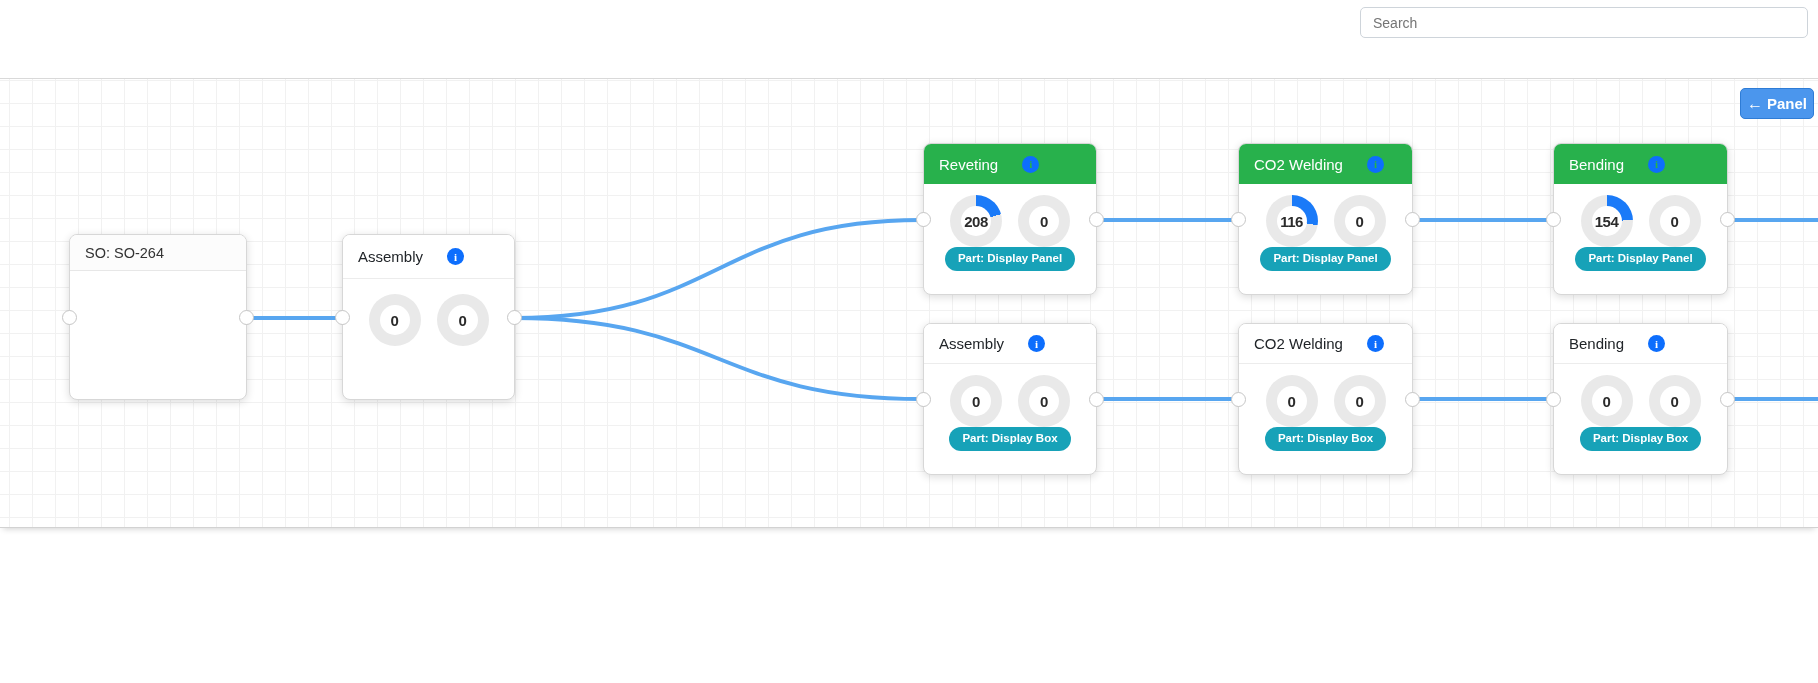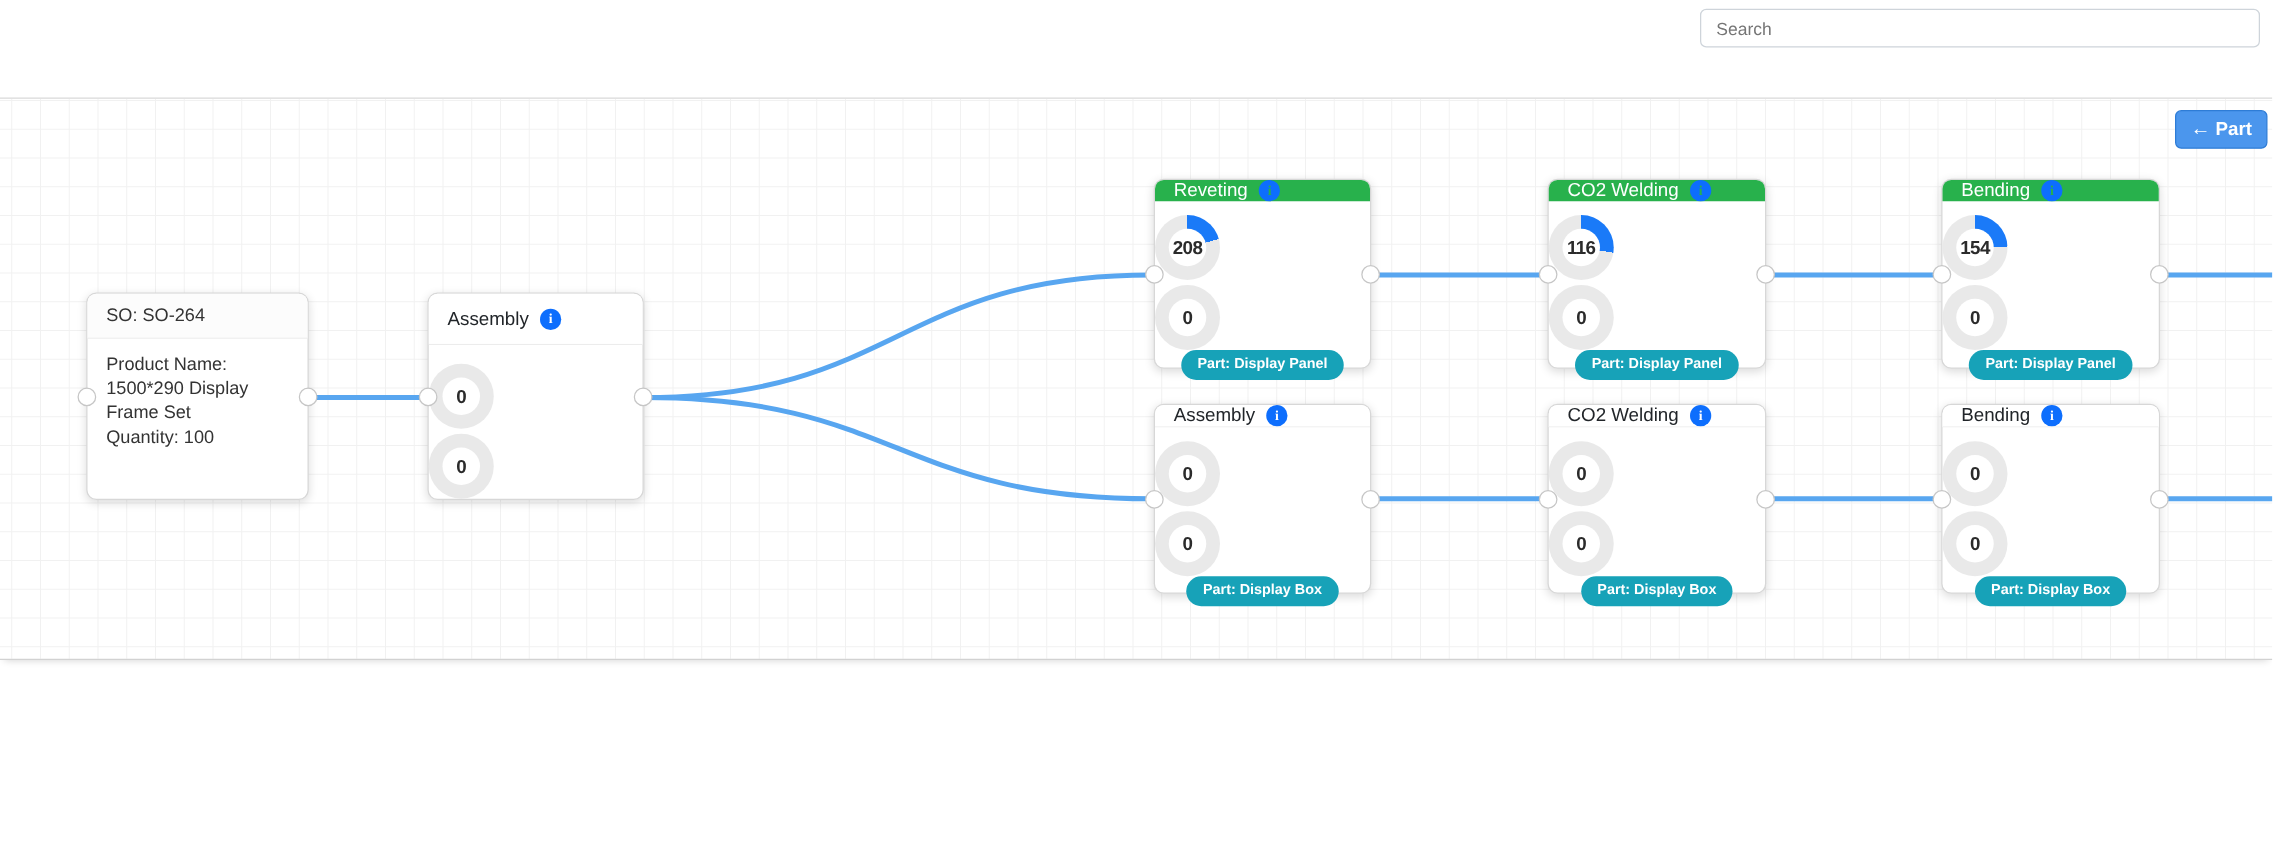--- a/index.html
+++ b/index.html
@@ -37,33 +37,33 @@
   
   svg.edges { position:absolute; left:0; top:0; width:1818px; height:683px; pointer-events:none; }
   .edge { stroke:var(--edge,#58a6f0); stroke-width:4; fill:none; stroke-linecap:round; }
 
   
   .node {
     position:absolute; background:#fff; border:1px solid #d7d7d7; border-radius:8px;
     box-shadow:0 2px 8px rgba(0,0,0,0.14); display:flex; flex-direction:column;
   }
   .node-header {
-    height:44px; display:flex; align-items:center; gap:9px; padding:0 15px;
+    height:44px; display:flex; align-items:center; gap:24px; padding:0 15px;
     border-radius:7px 7px 0 0; font-size:15px; color:#212529; background:#fff;
     border-bottom:1px solid #ececec;
   }
   .node-header.green { background:var(--node-header-green,#28b14c); color:#fff; border-bottom:none; }
   .info-icon {
     width:17px; height:17px; border-radius:50%; background:var(--info-icon-blue,#0d6efd);
     color:#fff; font-size:11px; font-weight:bold; font-family:"Liberation Serif", serif;
     display:flex; align-items:center; justify-content:center; flex:0 0 auto; cursor:pointer;
   }
   .node-header.green .info-icon { color:var(--node-header-green,#28b14c); }
 
-  .gauges { display:flex; justify-content:center; gap:4px; margin-top:11px;flex-direction:column; }
+  .gauges { display:flex; justify-content:center; gap:16px; margin-top:11px; }
   .gauge { position:relative; width:52px; height:52px; border-radius:50%; background:#e9e9e9; }
   .gauge-hole {
     position:absolute; left:11px; top:11px; right:11px; bottom:11px; background:#fff;
     border-radius:50%; display:flex; align-items:center; justify-content:center;
     font-size:15px; font-weight:bold; color:#2b2b2b; letter-spacing:-0.5px;
   }
   .part-pill {
     margin:auto auto 23px auto; background:var(--pill-teal,#17a2b8); color:#fff;
     font-size:11.5px; font-weight:bold; border-radius:15px; padding:4px 13px;
     text-align:center; line-height:1.35; max-width:134px; cursor:default;
@@ -112,24 +112,20 @@
     <path class="edge" d="M1099,220 L1236,220"></path>
     <path class="edge" d="M1415,220 L1551,220"></path>
     <path class="edge" d="M1730,220 L1818,220"></path>
     <path class="edge" d="M1099,399 L1236,399"></path>
     <path class="edge" d="M1415,399 L1551,399"></path>
     <path class="edge" d="M1730,399 L1818,399"></path>
   </svg>
 
   <div class="node so-card">
     <div class="so-header">SO: SO-264</div>
-    <div class="so-body">
-      <div class="line">Product Name: 1500*290 Display Frame Set</div>
-      <div class="line">Quantity: 100</div>
-    </div>
     <span class="handle left"></span>
     <span class="handle right"></span>
   </div>
 
   <div class="node n-assembly1">
     <div class="node-header">
       <span>Assembly</span>
       <span class="info-icon">i</span>
     </div>
     <div class="gauges">
@@ -247,16 +243,16 @@
         <div class="gauge-hole">0</div>
       </div>
     </div>
     <div class="part-pill">Part: Display Box</div>
     <span class="handle left"></span>
     <span class="handle right"></span>
   </div>
 
   <button class="back-btn">
     <span class="arrow">←</span>
-    <span>Part</span>
+    <span>Panel</span>
   </button>
 
 </div>
 
 </body></html>

